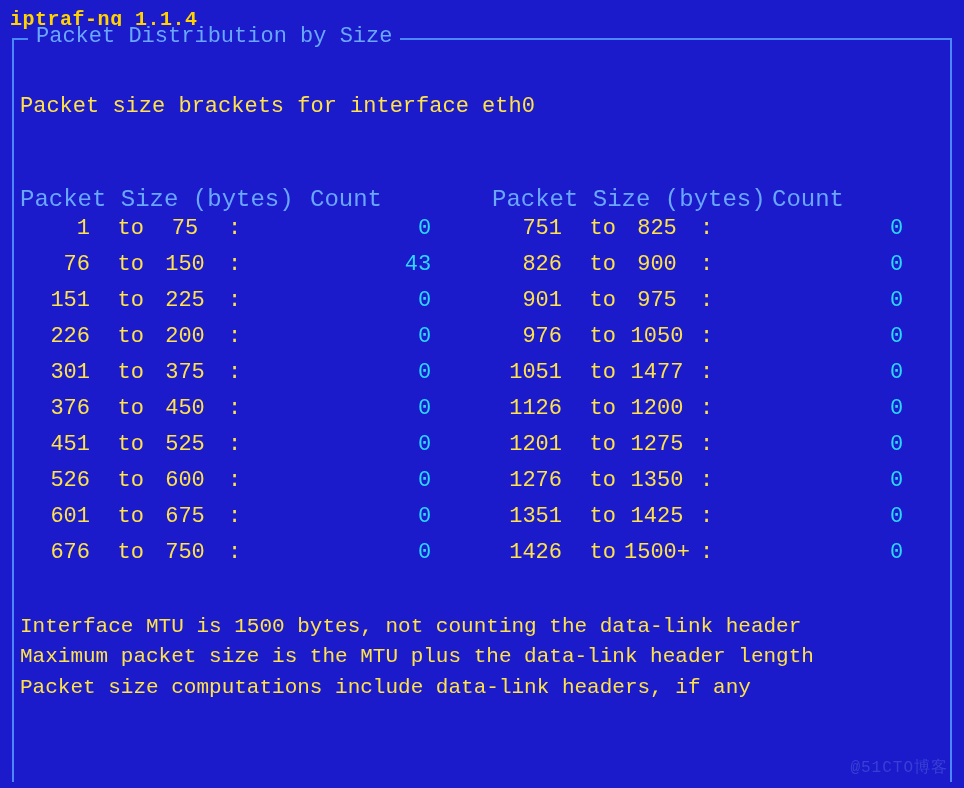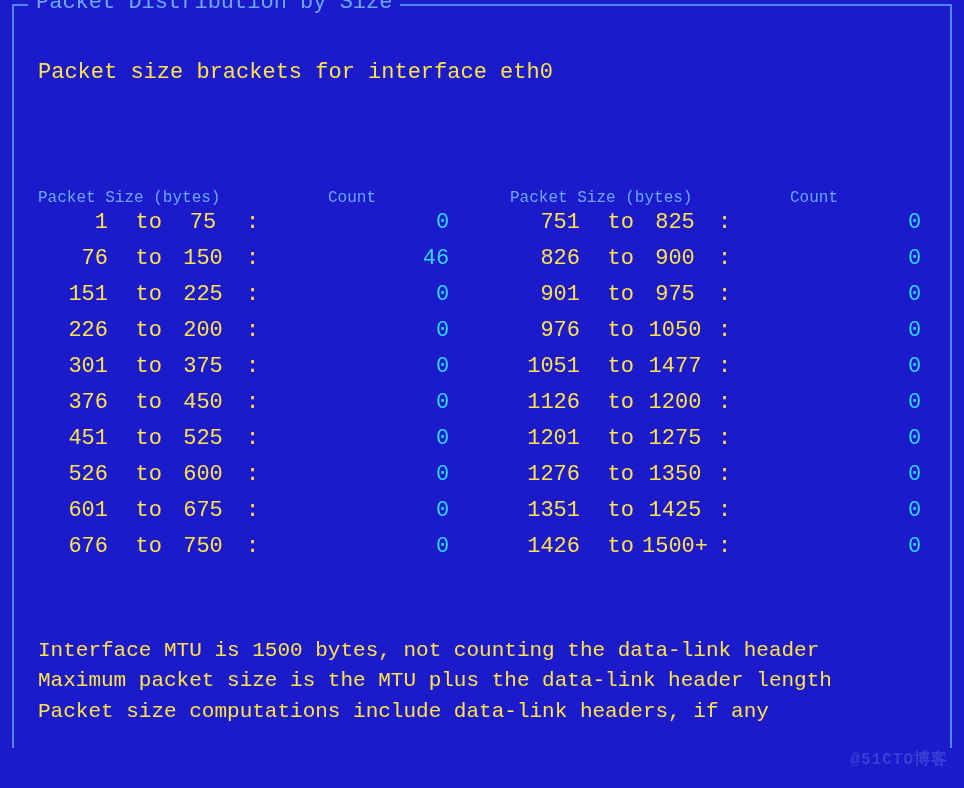--- a/index.html
+++ b/index.html
@@ -46,37 +46,36 @@
   .frame-title{
     position:absolute;
     top:-14px; left:14px;
     background:var(--bg);
     color:var(--header-cyan);
     padding:0 8px;
     font-size:22px;
   }
 
   .content{
-    padding:56px 6px 0 24px;
+    padding:56px 6px 0 6px;
     color:var(--data-yellow);
     white-space:nowrap;
   }
   .subtitle{
     color:var(--data-yellow);
     font-size:22px;
     padding-bottom:70px;
   }
 
   
   .heads{
     color:var(--header-cyan);
-    font-size:16px;
+    font-size:24px;
     display:flex;
     padding-bottom:6px;
-    margin-top:36px;
   }
   .heads .h-size { width:290px; }
   .heads .h-count{ width:140px; text-align:left; }
   .heads .gap    { width:42px; }
   .heads .h-size2{ width:280px; }
   .heads .h-count2{ width:130px; text-align:left; }
 
   
   .cols{
     display:flex;
@@ -106,42 +105,42 @@
   .bracket .to  { display:inline-block; width:82px; text-align:center; }
   .bracket .colon{ padding-left:2px; }
   .count{
     color:var(--count-cyan);
     display:inline-block;
     width:190px;
     text-align:right;
   }
 
   .footer{
-    margin-top:70px;
+    margin-top:40px;
     color:var(--data-yellow);
     font-size:21px;
     line-height:1.45;
   }
 
   .watermark{
     position:absolute;
-    right:16px; bottom:24px;
+    right:16px; bottom:12px;
     color:var(--watermark);
     font-size:16px;
     font-family:var(--mono);
     letter-spacing:1px;
     opacity:0.85;
-    font-weight:bold;
   }
 </style>
 </head>
 <body>
 
 <div class="screen">
 
+  <div class="app-title">iptraf-ng 1.1.4</div>
 
   <div class="frame">
     <div class="frame-title">Packet Distribution by Size</div>
 
     <div class="content">
       <div class="subtitle">Packet size brackets for interface eth0</div>
 
       <div class="heads">
         <span class="h-size">Packet Size (bytes)</span>
         <span class="h-count">Count</span>
@@ -161,21 +160,21 @@
               </span>
               <span class="count">0</span>
             </div>
             <div class="row">
               <span class="bracket">
                 <span class="from">76</span>
                 <span class="to-word">to</span>
                 <span class="to">150</span>
                 <span class="colon">:</span>
               </span>
-              <span class="count">46</span>
+              <span class="count">43</span>
             </div>
             <div class="row">
               <span class="bracket">
                 <span class="from">151</span>
                 <span class="to-word">to</span>
                 <span class="to">225</span>
                 <span class="colon">:</span>
               </span>
               <span class="count">0</span>
             </div>

